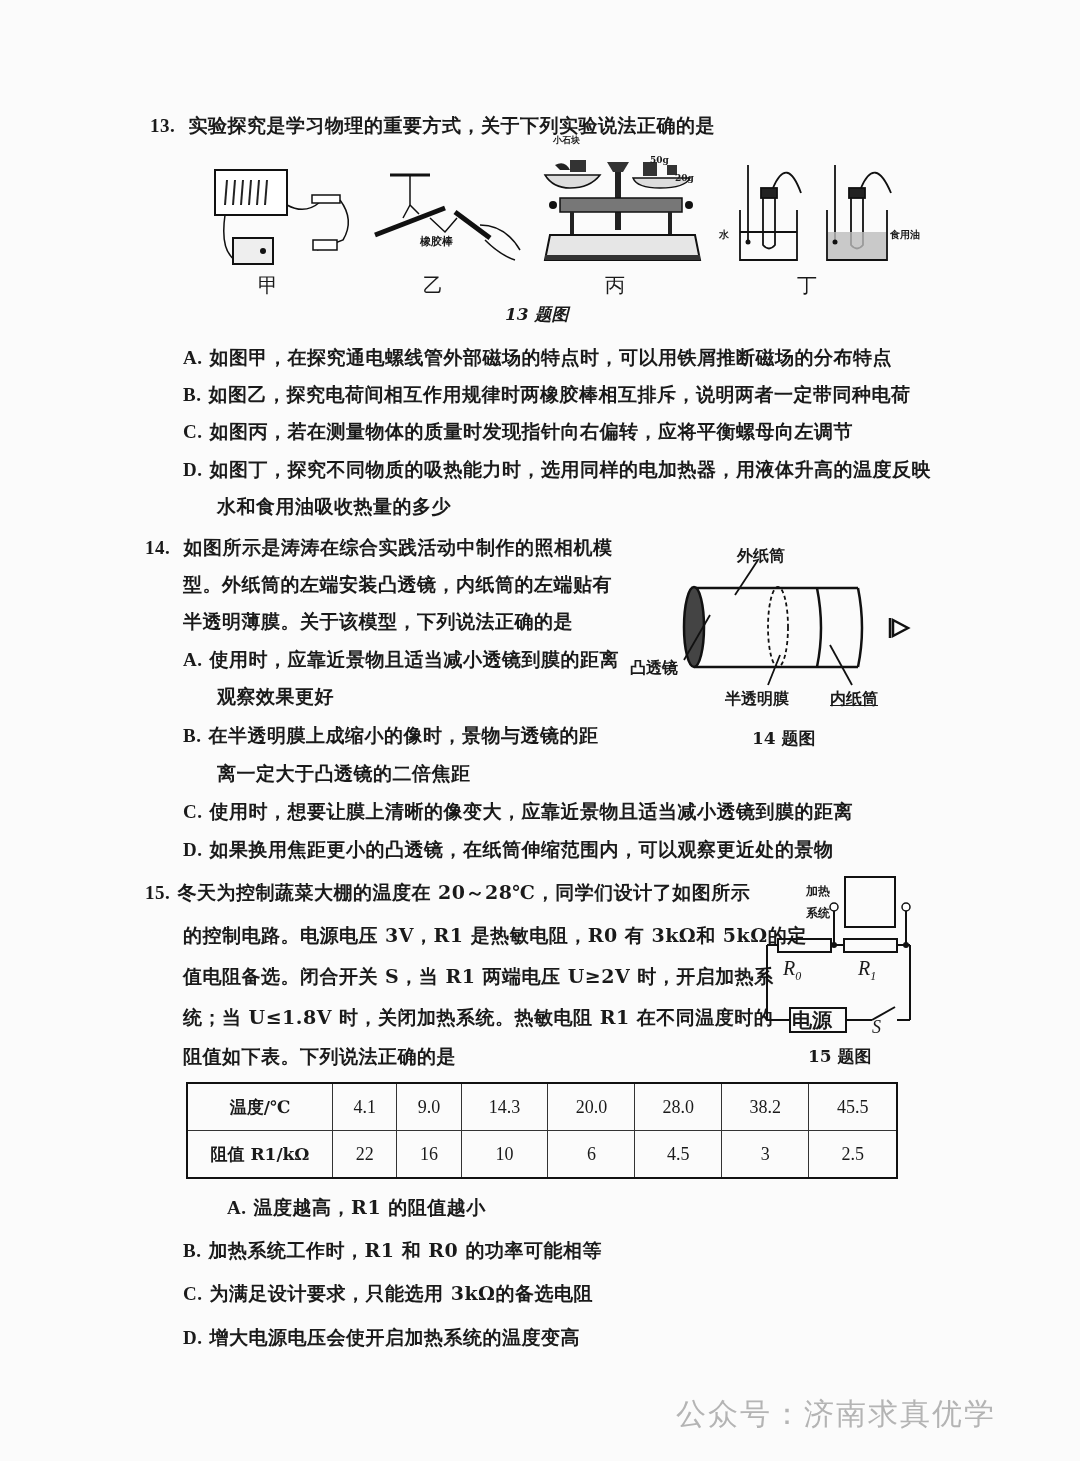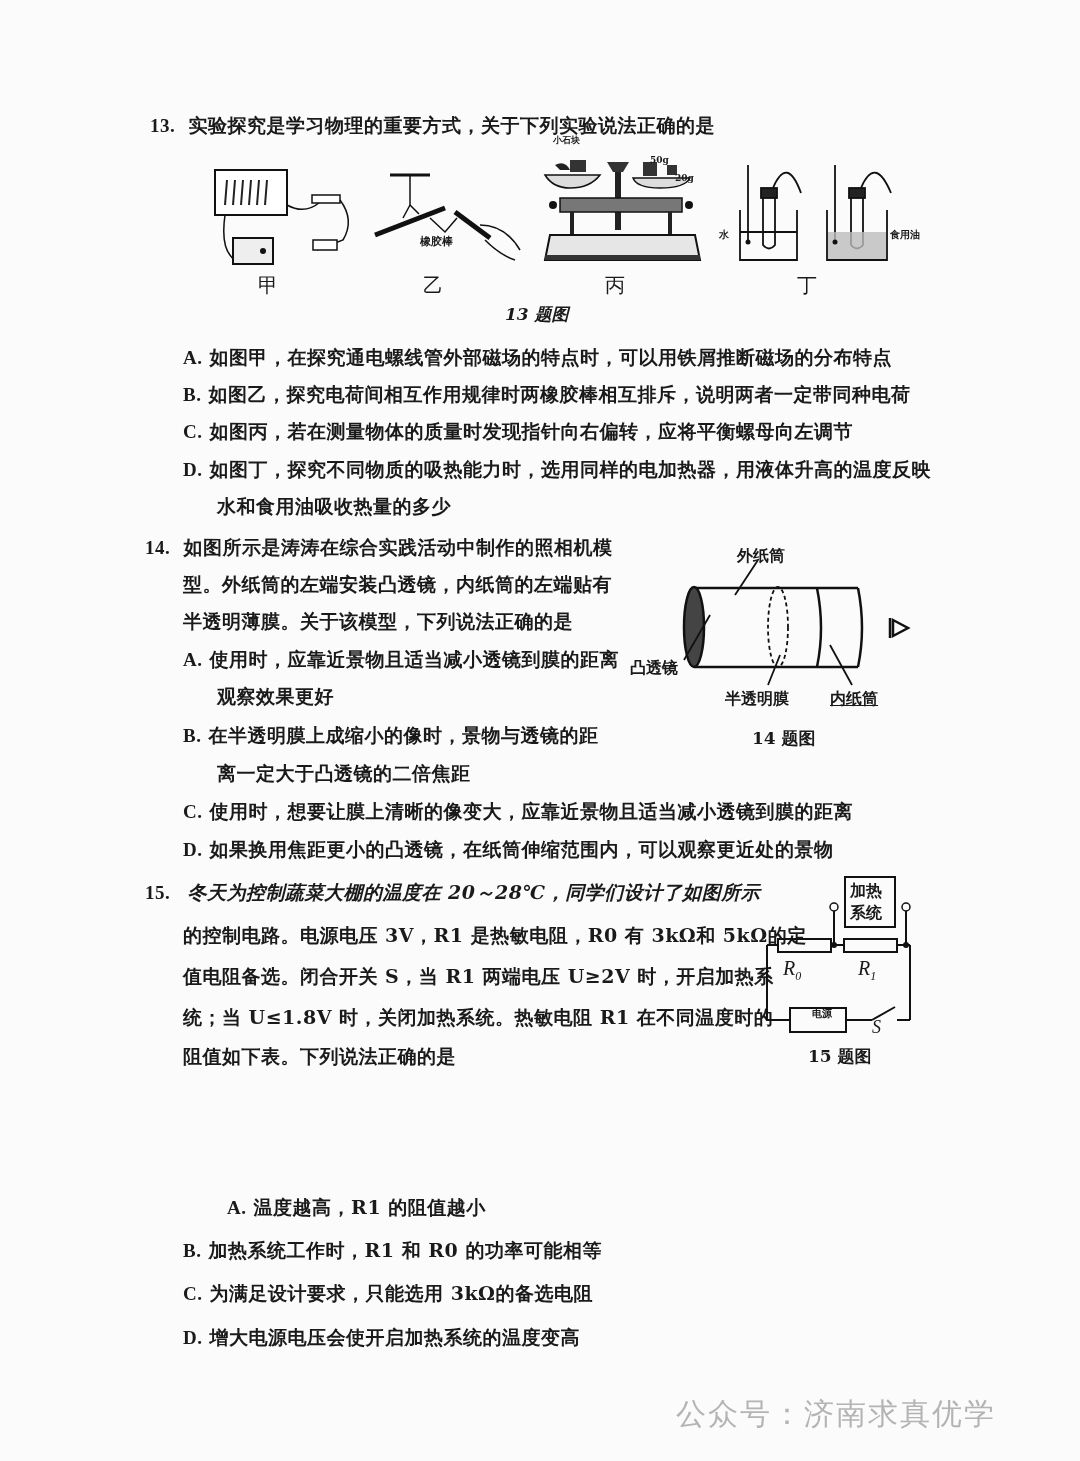--- a/index.html
+++ b/index.html
@@ -141,21 +141,21 @@
   <path d="M213 60 L228 68 L213 76 Z M210 58 L210 78" fill="none" stroke="#111" stroke-width="2.5"></path>
 </svg>
 <div class="small-label" style="left:737px;top:546px;font-size:16px;">外纸筒</div>
 <div class="small-label" style="left:630px;top:658px;font-size:16px;">凸透镜</div>
 <div class="small-label" style="left:725px;top:689px;font-size:16px;">半透明膜</div>
 <div class="small-label" style="left:830px;top:689px;font-size:16px;text-decoration:underline;">内纸筒</div>
 <div class="caption" style="left:752px;top:727px;text-align:right;">14 题图</div>
 
 <div class="q-line" style="left:145px;top:880px;">
   <span class="num">15.</span>
-  <span style="margin-left:10px;font-style:italic;">冬天为控制蔬菜大棚的温度在 20～28℃，同学们设计了如图所示</span>
+  <span style="margin-left:0;">冬天为控制蔬菜大棚的温度在 20～28℃，同学们设计了如图所示</span>
 </div>
 <div class="q-line" style="left:183px;top:923px;">的控制电路。电源电压 3V，R1 是热敏电阻，R0 有 3kΩ和 5kΩ的定</div>
 <div class="q-line" style="left:183px;top:964px;">值电阻备选。闭合开关 S，当 R1 两端电压 U≥2V 时，开启加热系</div>
 <div class="q-line" style="left:183px;top:1005px;">统；当 U≤1.8V 时，关闭加热系统。热敏电阻 R1 在不同温度时的</div>
 <div class="q-line" style="left:183px;top:1044px;">阻值如下表。下列说法正确的是</div>
 
 <svg style="left:760px;top:875px;" width="160" height="160">
   <rect x="85" y="2" width="50" height="50" fill="none" stroke="#111" stroke-width="2"></rect>
   <g fill="none" stroke="#111" stroke-width="2">
     <line x1="7" y1="70" x2="7" y2="145"></line>
@@ -171,32 +171,52 @@
     <line x1="112" y1="145" x2="135" y2="132"></line>
     <line x1="137" y1="145" x2="150" y2="145"></line>
     <line x1="74" y1="70" x2="74" y2="36"></line>
     <line x1="146" y1="70" x2="146" y2="36"></line>
   </g>
   <circle cx="74" cy="32" r="4" fill="#fff" stroke="#111" stroke-width="1.5"></circle>
   <circle cx="146" cy="32" r="4" fill="#fff" stroke="#111" stroke-width="1.5"></circle>
   <circle cx="74" cy="70" r="3" fill="#111"></circle>
     <circle cx="146" cy="70" r="3" fill="#111"></circle>
 </svg>
-<div class="small-label" style="left:850px;top:880px;font-size:16px;line-height:22px;font-family:Liberation Serif, serif;">
+<div class="small-label" style="left:806px;top:880px;font-size:12px;line-height:22px;font-family:Liberation Serif, serif;">
   <div>加热</div>
   <div>系统</div>
 </div>
 <div class="abs" style="left:783px;top:957px;font-size:20px;font-family:'Liberation Serif',serif;font-style:italic;"><span>R</span><sub>0</sub></div>
 <div class="abs" style="left:858px;top:957px;font-size:20px;font-family:'Liberation Serif',serif;font-style:italic;"><span>R</span><sub>1</sub></div>
-<div class="small-label" style="left:792px;top:1007px;font-size:10px;padding-left:20px;">电源</div>
+<div class="small-label" style="left:792px;top:1007px;font-size:20px;">电源</div>
 <div class="abs" style="left:872px;top:1017px;font-size:18px;font-family:'Liberation Serif',serif;font-style:italic;">S</div>
 <div class="caption" style="left:808px;top:1045px;">15 题图</div>
 
 <table class="data">
   <tbody>
+      <tr>
+    <td class="hdr">温度/℃</td>
+    <td>4.1</td>
+    <td>9.0</td>
+    <td>14.3</td>
+    <td>20.0</td>
+    <td>28.0</td>
+    <td>38.2</td>
+    <td>45.5</td>
+  </tr>
+  <tr>
+    <td class="hdr">阻值 R1/kΩ</td>
+    <td>22</td>
+    <td>16</td>
+    <td>10</td>
+    <td>6</td>
+    <td>4.5</td>
+    <td>3</td>
+    <td>2.5</td>
+  </tr>
 </tbody>
   </table>
 
 <div class="q-line" style="left:183px;top:1195px;margin-left:44px;"><span class="num">A.</span> <span>温度越高，R1 的阻值越小</span></div>
 <div class="q-line" style="left:183px;top:1238px;"><span class="num">B.</span> <span>加热系统工作时，R1 和 R0 的功率可能相等</span></div>
 <div class="q-line" style="left:183px;top:1281px;"><span class="num">C.</span> <span>为满足设计要求，只能选用 3kΩ的备选电阻</span></div>
 <div class="q-line" style="left:183px;top:1325px;"><span class="num">D.</span> <span>增大电源电压会使开启加热系统的温度变高</span></div>
 
 <div class="watermark">公众号：济南求真优学</div>
 

